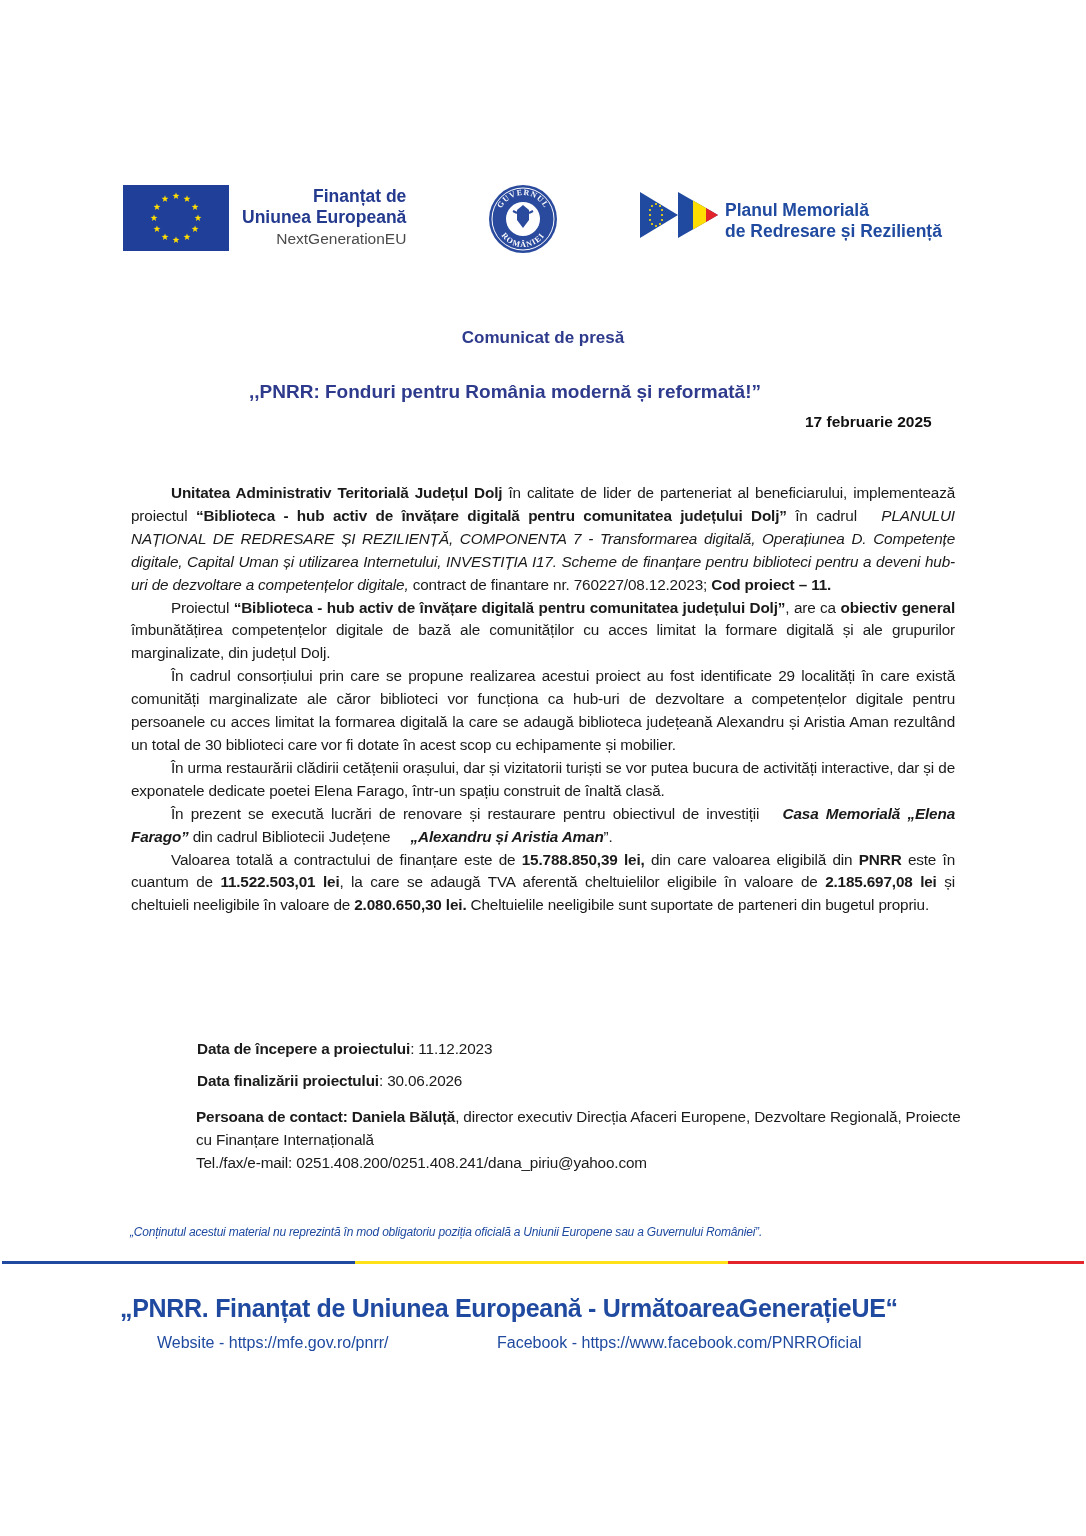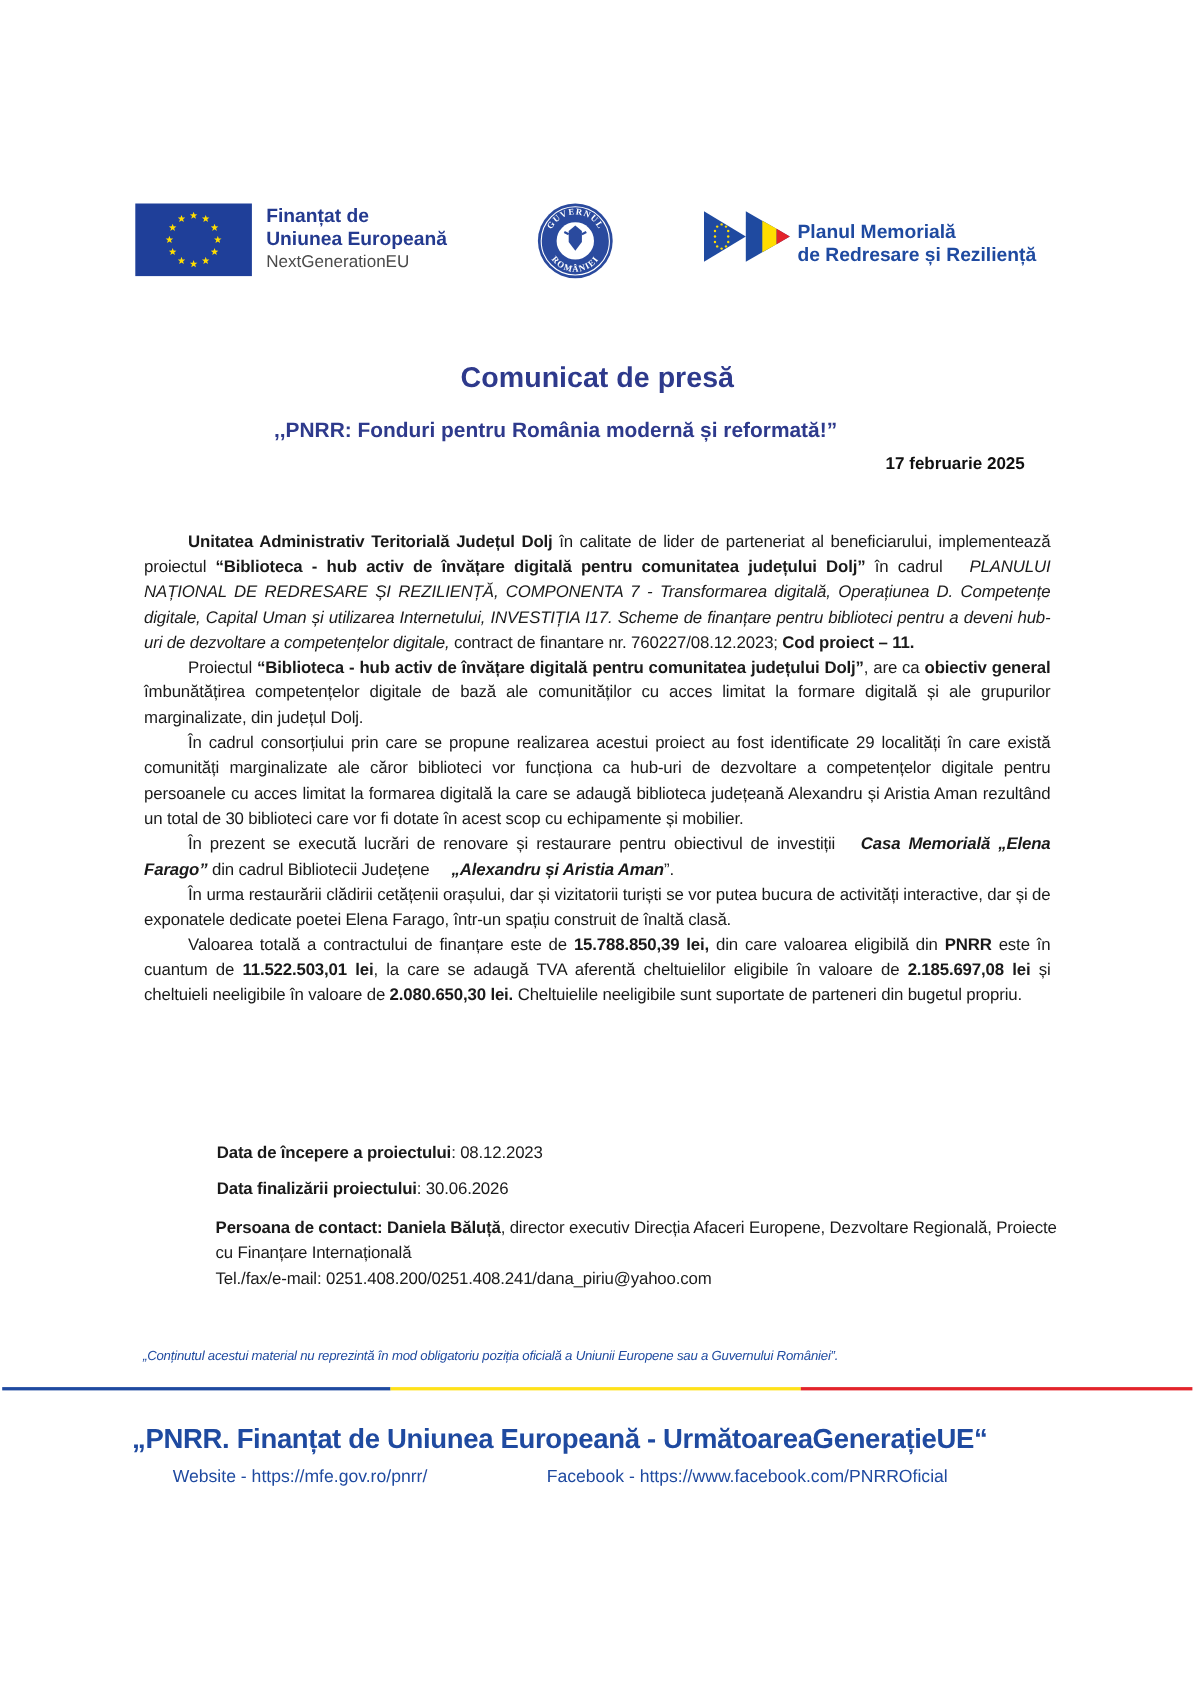--- a/index.html
+++ b/index.html
@@ -1,30 +1,30 @@
 <!DOCTYPE html>
 <html><head>
 <meta charset="utf-8">
 <style>
   html, body { margin:0; padding:0; background:#ffffff; }
   body { width:1086px; height:1536px; position:relative; overflow:hidden; font-family:"Liberation Sans", sans-serif; color:#1a1a1a; }
   .abs { position:absolute; }
 
   
   .eu-flag { left:123px; top:185px; width:106px; height:66px; background:#1f3f99; }
-  .eu-text { left:242px; top:186px; line-height:21px; }
+  .eu-text { left:242px; top:186px; line-height:21px;text-align:right; }
   .eu-text .l1, .eu-text .l2 { font-weight:bold; font-size:17.5px; color:#243a8f; display:block; }
   .eu-text .l3 { font-size:15.5px; color:#4a4a4a; display:block; }
   .gov-seal { left:487px; top:183px; width:72px; height:72px; }
   .pnrr-logo { left:638px; top:190px; width:82px; height:50px; }
   .pnrr-text { left:725px; top:200px; line-height:21px; }
   .pnrr-text span { display:block; font-weight:bold; font-size:17.5px; color:#1f4aa0; }
 
   
-  .title { left:0; width:1086px; top:328px; text-align:center; font-size:26px; font-weight:bold; color:#2e3a8c; }
+  .title { left:0; width:1086px; top:328px; text-align:center; font-size:17px; font-weight:bold; color:#2e3a8c; }
   .subtitle { left:249px; top:381px; font-size:19px; font-weight:bold; color:#2e3a8c; }
   .date { left:805px; top:413px; font-size:15.5px; font-weight:bold; color:#111; }
 
   
   .body { left:131px; top:482px; width:824px; font-size:15.3px; line-height:22.9px; text-align:justify; letter-spacing:-0.15px; }
   .body p { margin:0; text-indent:40px; }
   .body b { font-weight:bold; }
   .body i { font-style:italic;margin-left:16px; }
 
   .info { left:197px; font-size:15.3px; letter-spacing:-0.15px; }
@@ -113,27 +113,27 @@
 </div>
 
 <div class="abs title">Comunicat de presă</div>
 <div class="abs subtitle">,,PNRR: Fonduri pentru România modernă și reformată!”</div>
 <div class="abs date">17 februarie 2025</div>
 
 <div class="abs body">
   <p><b>Unitatea Administrativ Teritorială Județul Dolj</b><span> în calitate de lider de parteneriat al beneficiarului, implementează proiectul </span><b>“Biblioteca - hub activ de învățare digitală pentru comunitatea județului Dolj”</b><span> în cadrul </span><i>PLANULUI NAȚIONAL DE REDRESARE ȘI REZILIENȚĂ, COMPONENTA 7 - Transformarea digitală, Operațiunea D. Competențe digitale, Capital Uman și utilizarea Internetului, INVESTIȚIA I17. Scheme de finanțare pentru biblioteci pentru a deveni hub-uri de dezvoltare a competențelor digitale,</i><span> contract de finantare nr. 760227/08.12.2023; </span><b>Cod proiect – 11.</b></p>
   <p><span>Proiectul </span><b>“Biblioteca - hub activ de învățare digitală pentru comunitatea județului Dolj”</b><span>, are ca </span><b>obiectiv general</b><span> îmbunătățirea competențelor digitale de bază ale comunităților cu acces limitat la formare digitală și ale grupurilor marginalizate, din județul Dolj.</span></p>
   <p>În cadrul consorțiului prin care se propune realizarea acestui proiect au fost identificate 29 localități în care există comunități marginalizate ale căror biblioteci vor funcționa ca hub-uri de dezvoltare a competențelor digitale pentru persoanele cu acces limitat la formarea digitală la care se adaugă biblioteca județeană Alexandru și Aristia Aman rezultând un total de 30 biblioteci care vor fi dotate în acest scop cu echipamente și mobilier.</p>
+  <p>În urma restaurării clădirii cetățenii orașului, dar și vizitatorii turiști se vor putea bucura de activități interactive, dar și de exponatele dedicate poetei Elena Farago, într-un spațiu construit de înaltă clasă.</p>
   <p><span>În prezent se execută lucrări de renovare și restaurare pentru obiectivul de investiții </span><b><i>Casa Memorială „Elena Farago”</i></b><span> din cadrul Bibliotecii Județene </span><b><i>„Alexandru și Aristia Aman</i></b><span>”.</span></p>
-  <p>În urma restaurării clădirii cetățenii orașului, dar și vizitatorii turiști se vor putea bucura de activități interactive, dar și de exponatele dedicate poetei Elena Farago, într-un spațiu construit de înaltă clasă.</p>
   <p><span>Valoarea totală a contractului de finanțare este de </span><b>15.788.850,39 lei,</b><span> din care valoarea eligibilă din </span><b>PNRR</b><span> este în cuantum de </span><b>11.522.503,01 lei</b><span>, la care se adaugă TVA aferentă cheltuielilor eligibile în valoare de </span><b>2.185.697,08 lei</b><span> și cheltuieli neeligibile în valoare de </span><b>2.080.650,30 lei.</b><span> Cheltuielile neeligibile sunt suportate de parteneri din bugetul propriu.</span></p>
 </div>
 
 <div class="abs info" style="top:1040px;">
-  <b>Data de începere a proiectului</b><span>: 08.12.2023</span>
+  <b>Data de începere a proiectului</b><span>: 11.12.2023</span>
 </div>
 <div class="abs info" style="top:1072px;">
   <b>Data finalizării proiectului</b><span>: 30.06.2026</span>
 </div>
 <div class="abs contact">
   <b>Persoana de contact: Daniela Băluță</b><span>, director executiv Direcția Afaceri Europene, Dezvoltare Regională, Proiecte cu Finanțare Internațională</span><br>
   <span>Tel./fax/e-mail: 0251.408.200/0251.408.241/dana_piriu@yahoo.com</span>
 </div>
 
 <div class="abs disclaimer">„Conținutul acestui material nu reprezintă în mod obligatoriu poziția oficială a Uniunii Europene sau a Guvernului României”.</div>

